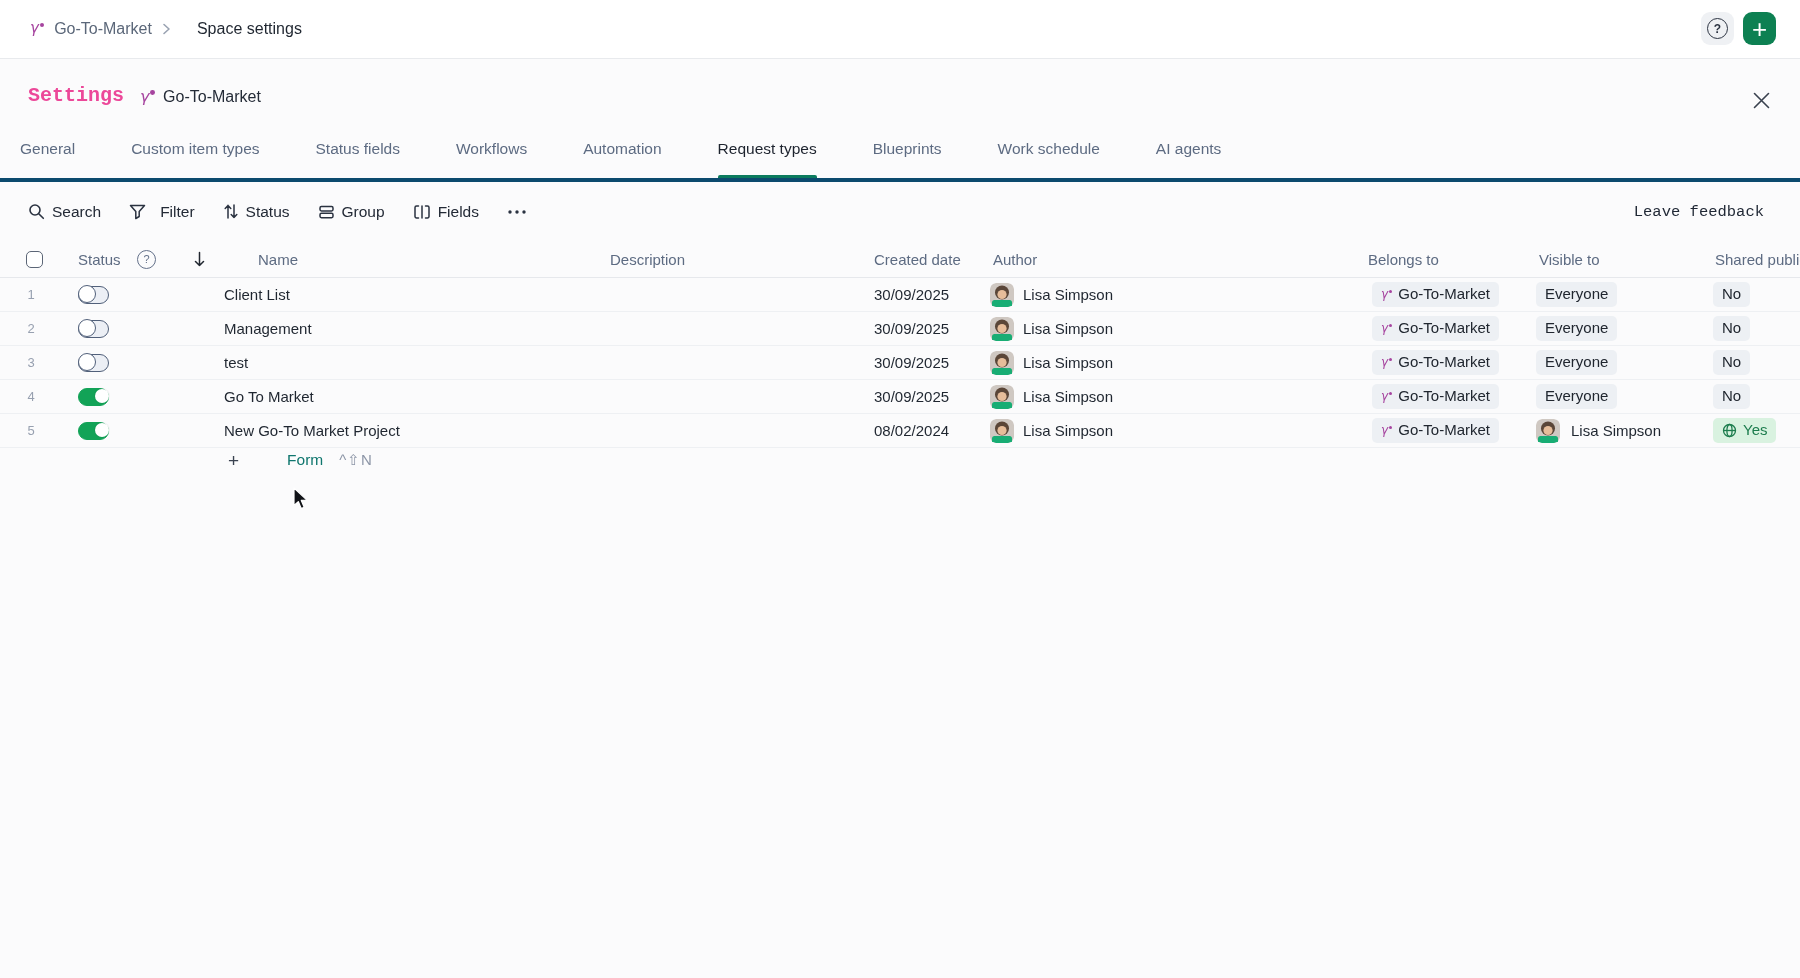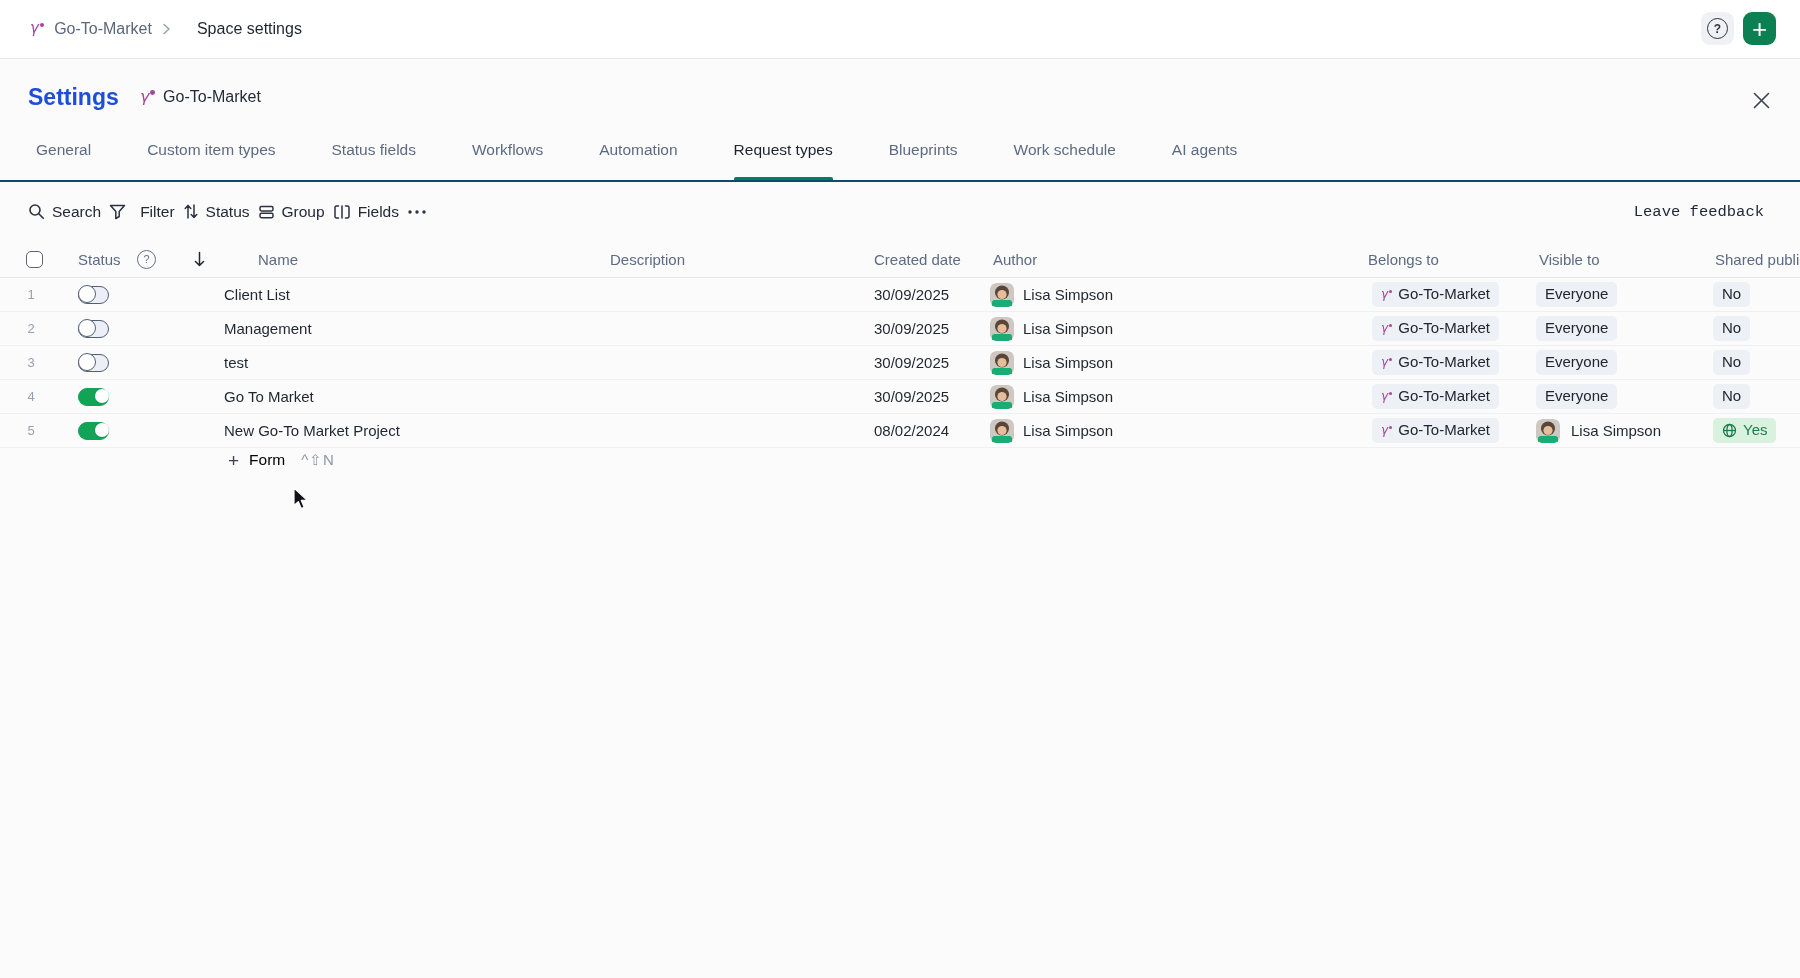--- a/index.html
+++ b/index.html
@@ -12,37 +12,37 @@
   .crumb{display:flex;align-items:center;gap:10px;font-size:16px;}
   .crumb .space-link{color:#5b6779;}
   .crumb .page{color:#1f2630;margin-left:16px;}
   .chev{color:#9aa3b2;display:flex;align-items:center;}
   .top-actions{position:absolute;top:12px;right:24px;display:flex;gap:9px;}
   .btn-help{width:33px;height:33px;border-radius:9px;background:#eff1f4;display:flex;align-items:center;justify-content:center;cursor:pointer;}
   .qcirc{width:19px;height:19px;border:1.6px solid #2c3442;border-radius:50%;display:flex;align-items:center;justify-content:center;font-size:12px;font-weight:700;color:#2c3442;}
   .btn-plus{width:33px;height:33px;border-radius:9px;background:#0d8052;color:#fff;display:flex;align-items:center;justify-content:center;font-size:26px;font-weight:400;line-height:1;cursor:pointer;}
 
   
-  .ptitle{position:absolute;top:84px;left:28px;font-size:23px;font-weight:700;color:#1d4ed8;}
+  .ptitle{position:absolute;top:84px;left:28px;font-size:20px;font-weight:700;color:#ec4899;font-family:Liberation Mono, monospace;}
   .pspace{position:absolute;top:88px;left:140px;display:flex;align-items:center;gap:8px;font-size:16px;color:#242b37;}
   .btn-close{position:absolute;top:87px;left:1748px;width:26px;height:26px;display:flex;align-items:center;justify-content:center;cursor:pointer;color:#39414e;}
 
   
   .sicon{display:inline-flex;align-items:flex-start;color:#a6449f;line-height:1;}
   .sicon .g{font-style:italic;font-family:"DejaVu Sans",sans-serif;font-size:1em;line-height:.9;}
   .sicon .dot{width:.30em;height:.30em;border-radius:50%;background:currentColor;margin:.04em 0 0 .05em;}
 
   
-  .tabs{position:absolute;top:120px;left:0;right:0;height:62px;border-bottom:2px solid #0c4a6e;display:flex;gap:56px;padding-left:36px;box-sizing:border-box;}
+  .tabs{position:absolute;top:120px;left:0;right:0;height:62px;border-bottom:4px solid #0c4a6e;display:flex;gap:56px;padding-left:20px;box-sizing:border-box;}
   .tab{position:relative;display:flex;align-items:center;font-size:15.5px;color:#5d6b82;cursor:pointer;white-space:nowrap;}
   .tab.active{color:#1d232e;font-weight:400;}
   .tab.active::after{content:"";position:absolute;left:0;right:0;bottom:0;height:3px;background:#0b7b5e;border-radius:2px 2px 0 0;}
 
   
-  .toolbar{position:absolute;top:182px;left:0;right:0;height:59px;display:flex;align-items:center;gap:8px;padding-left:28px;box-sizing:border-box;}
+  .toolbar{position:absolute;top:182px;left:0;right:0;height:59px;display:flex;align-items:center;gap:28px;padding-left:28px;box-sizing:border-box;}
   .titem{display:flex;align-items:center;gap:7px;font-size:15.5px;color:#232a36;cursor:pointer;}
   .titem svg{display:block;}
   .feedback{position:absolute;right:36px;top:0;height:59px;display:flex;align-items:center;font-size:15.5px;color:#1f2734;cursor:pointer;font-family:Liberation Mono, monospace;}
 
   
   .thead{position:absolute;top:241px;left:0;right:0;height:36px;border-bottom:1px solid #e6e8ec;font-size:15px;color:#5d6b82;}
   .thead .hcell{position:absolute;top:0;height:100%;display:flex;align-items:center;white-space:nowrap;}
   .checkbox{width:17px;height:17px;border:1.5px solid #5b6576;border-radius:5px;background:#fff;box-sizing:border-box;cursor:pointer;}
   .hq{width:17px;height:17px;border:1.4px solid #64718a;border-radius:50%;display:flex;align-items:center;justify-content:center;font-size:11px;color:#64718a;cursor:pointer;}
   .hsort{color:#20262f;font-size:16px;cursor:pointer;}
@@ -69,21 +69,21 @@
   .chip{display:inline-flex;align-items:center;gap:6px;background:#edf0f4;border-radius:5px;padding:3px 9px;font-size:15px;color:#20262f;line-height:1.25;}
   .chip .sicon{font-size:12px;}
   .chip.chip-yes{background:#d9f2e0;color:#1c7c4d;}
   .user{display:inline-flex;align-items:center;gap:11px;}
 
   .avatar{width:24px;height:24px;border-radius:6px;display:block;flex:0 0 auto;}
 
   
   .addrow{position:absolute;top:444px;left:228px;height:32px;display:flex;align-items:center;gap:10px;font-size:15.5px;cursor:pointer;}
   .addrow .plus{color:#3a4250;font-size:19px;line-height:1;}
-  .addrow .lbl{color:#000000;}
+  .addrow .lbl{color:#0f766e;margin-left:38px;}
   .addrow .kbd{color:#8d96a7;letter-spacing:1px;margin-left:6px;font-size:15px;}
 
   .cursor{position:absolute;left:293px;top:487px;pointer-events:none;}
 </style>
 </head>
 <body>
 
 <div class="stage">
   <div class="panel-bg"></div>
 

